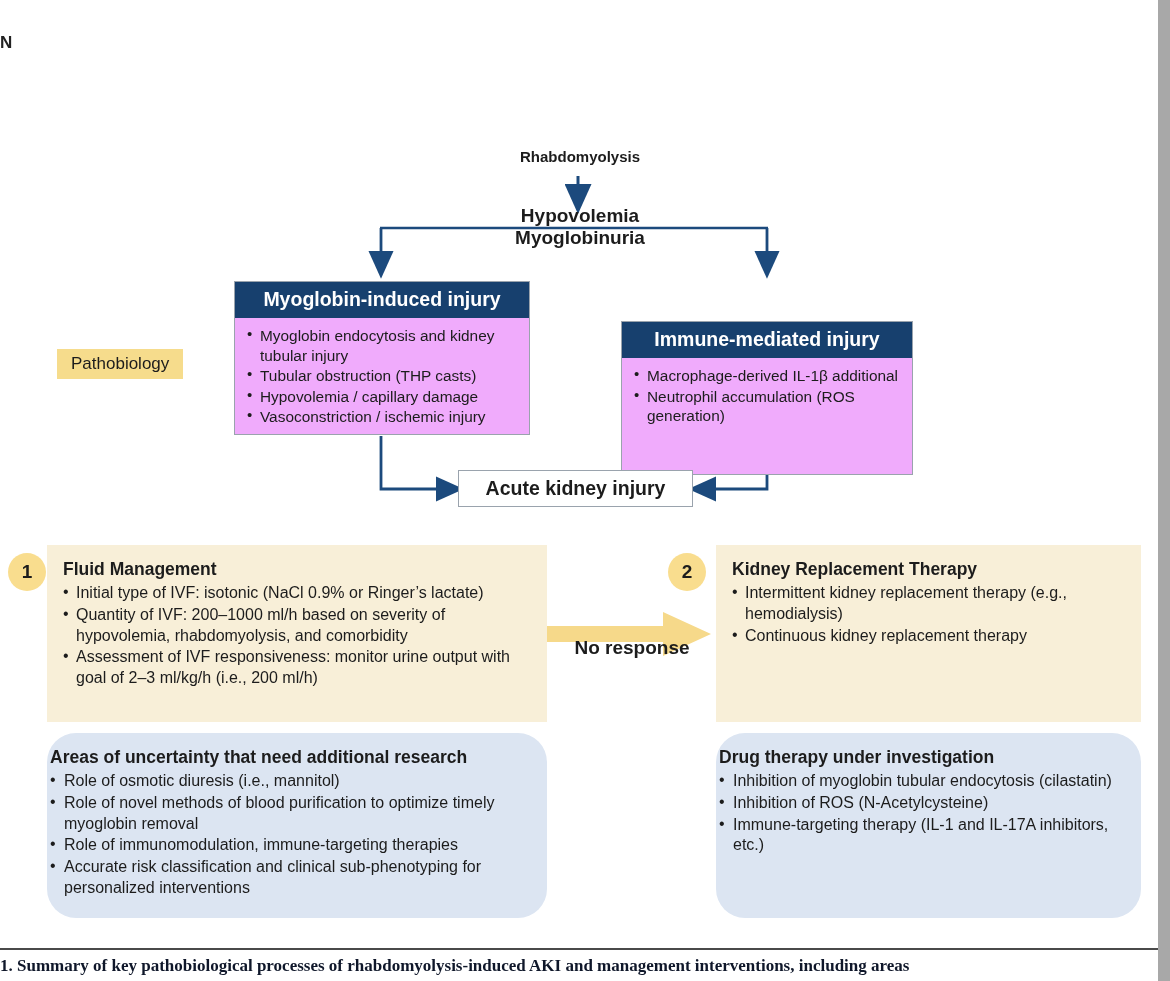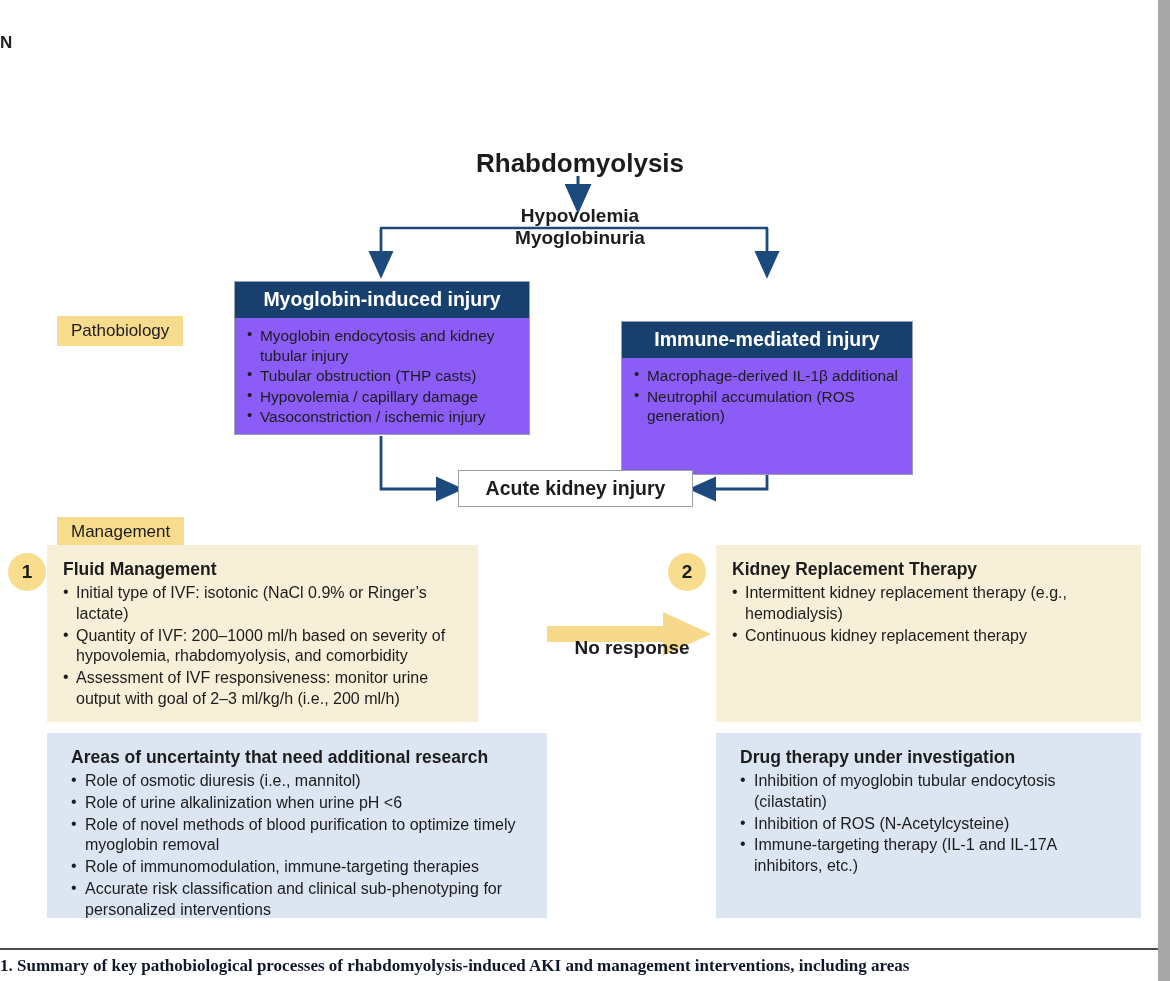--- a/index.html
+++ b/index.html
@@ -16,26 +16,26 @@
   .edge-strip{position:absolute;top:0;right:0;width:12px;height:981px;background:#a8a8a8;}
   .corner-mark{position:absolute;left:0;top:33px;font-size:17px;font-weight:bold;color:#222;letter-spacing:0;}
 
   
   .flow{position:absolute;left:0;top:0;width:1158px;height:520px;}
 
   .node-title{
     position:absolute;text-align:center;font-weight:bold;color:#1c1c1c;
     line-height:1.18;
   }
-  #rhabdo{left:460px;top:148px;width:240px;font-size:26px;}
+  #rhabdo{left:460px;top:148px;width:240px;font-size:15px;}
   #hypo{left:440px;top:205px;width:280px;font-size:19px;}
 
   .svg-lines{position:absolute;left:0;top:0;width:1158px;height:520px;}
 
-  .pbox{position:absolute;border:1px solid #9aa3ad;background:#8b5cf6;box-sizing:border-box;}
+  .pbox{position:absolute;border:1px solid #9aa3ad;background:#f0abfc;box-sizing:border-box;}
   .pbox-head{
     background:#17406e;color:#ffffff;font-weight:bold;font-size:19.5px;
     text-align:center;padding:7px 4px 8px;line-height:1.1;
   }
   .pbox-body{padding:8px 10px 10px 12px;}
   .pbox-body ul{margin:0;padding:0;list-style:none;}
   .pbox-body li{
     font-size:15.4px;line-height:1.26;margin-bottom:1px;
     padding-left:13px;position:relative;color:#1c1c1c;
   }
@@ -47,41 +47,41 @@
   #aki-box{
     position:absolute;left:458px;top:470px;width:235px;height:37px;
     border:1px solid #9aa3ad;background:#fff;box-sizing:border-box;
     display:flex;align-items:center;justify-content:center;
     font-size:19.5px;font-weight:bold;color:#1c1c1c;
   }
 
   
   .tag{
     position:absolute;background:#f6dc8c;color:#1c1c1c;
-    font-size:17px;padding:6px 14px 7px;line-height:1;
+    font-size:17px;padding:6px 14px 7px;line-height:1;margin-top:33px;
   }
   #tag-patho{left:57px;top:316px;}
   #tag-mgmt{left:57px;top:517px;}
 
   
   .mgmt{position:absolute;left:0;top:540px;width:1158px;height:390px;}
 
   .circle-num{
     position:absolute;width:38px;height:38px;border-radius:50%;
     background:#f9dd8e;color:#1c1c1c;font-weight:bold;font-size:19px;
     display:flex;align-items:center;justify-content:center;
   }
   #num1{left:8px;top:13px;}
   #num2{left:668px;top:13px;}
 
   .cream-box{position:absolute;background:#f8efd8;box-sizing:border-box;padding:14px 18px 14px 16px;}
-  #mgmt-left{left:47px;top:5px;width:431px;height:177px;}
+  #mgmt-left{left:47px;top:5px;width:500px;height:177px;}
   #mgmt-right{left:716px;top:5px;width:425px;height:177px;}
 
-  .blue-box{position:absolute;background:#dce5f2;box-sizing:border-box;padding:14px 18px 14px 24px;}
+  .blue-box{position:absolute;background:#dce5f2;box-sizing:border-box;padding:14px 18px 14px 3px;border-radius:29px;}
   #unc-box{left:47px;top:193px;width:500px;height:185px;}
   #drug-box{left:716px;top:193px;width:425px;height:185px;}
 
   .box-title{font-size:17.5px;font-weight:bold;margin:0 0 3px 0;color:#1c1c1c;line-height:1.2;}
   .box-list{margin:0;padding:0;list-style:none;}
   .box-list li{
     font-size:16px;line-height:1.3;position:relative;padding-left:13px;margin-bottom:1px;
     color:#1c1c1c;
   }
   .box-list li:before{content:"\2022";position:absolute;left:0;top:-1px;}
@@ -192,21 +192,20 @@
       <ul class="box-list">
         <li>Intermittent kidney replacement therapy (e.g., hemodialysis)</li>
         <li>Continuous kidney replacement therapy</li>
       </ul>
     </div>
 
     <div class="blue-box" id="unc-box">
       <p class="box-title">Areas of uncertainty that need additional research</p>
       <ul class="box-list wide">
         <li>Role of osmotic diuresis (i.e., mannitol)</li>
-        <li>Role of urine alkalinization when urine pH &lt;6</li>
         <li>Role of novel methods of blood purification to optimize timely myoglobin removal</li>
         <li>Role of immunomodulation, immune-targeting therapies</li>
         <li>Accurate risk classification and clinical sub-phenotyping for personalized interventions</li>
       </ul>
     </div>
 
     <div class="blue-box" id="drug-box">
       <p class="box-title">Drug therapy under investigation</p>
       <ul class="box-list wide">
         <li>Inhibition of myoglobin tubular endocytosis (cilastatin)</li>

